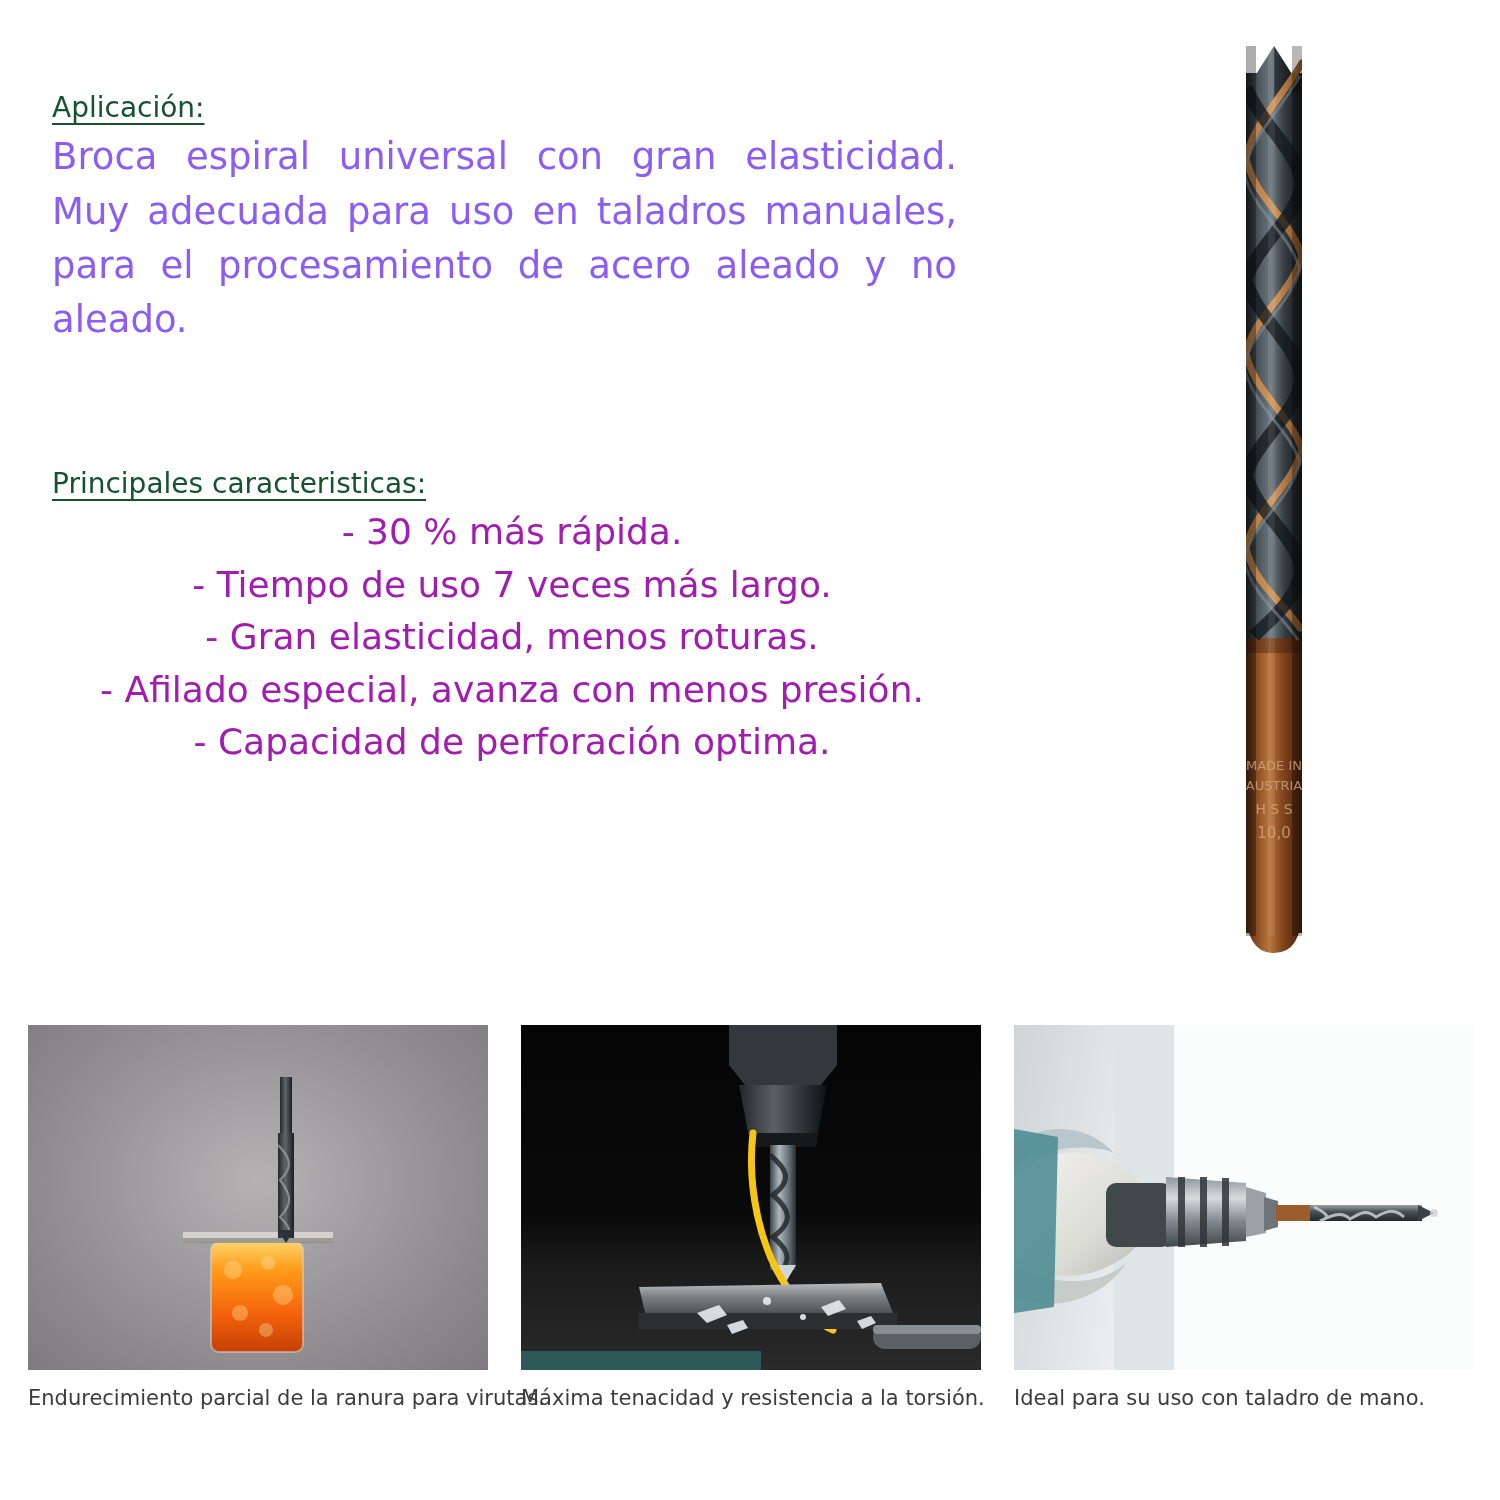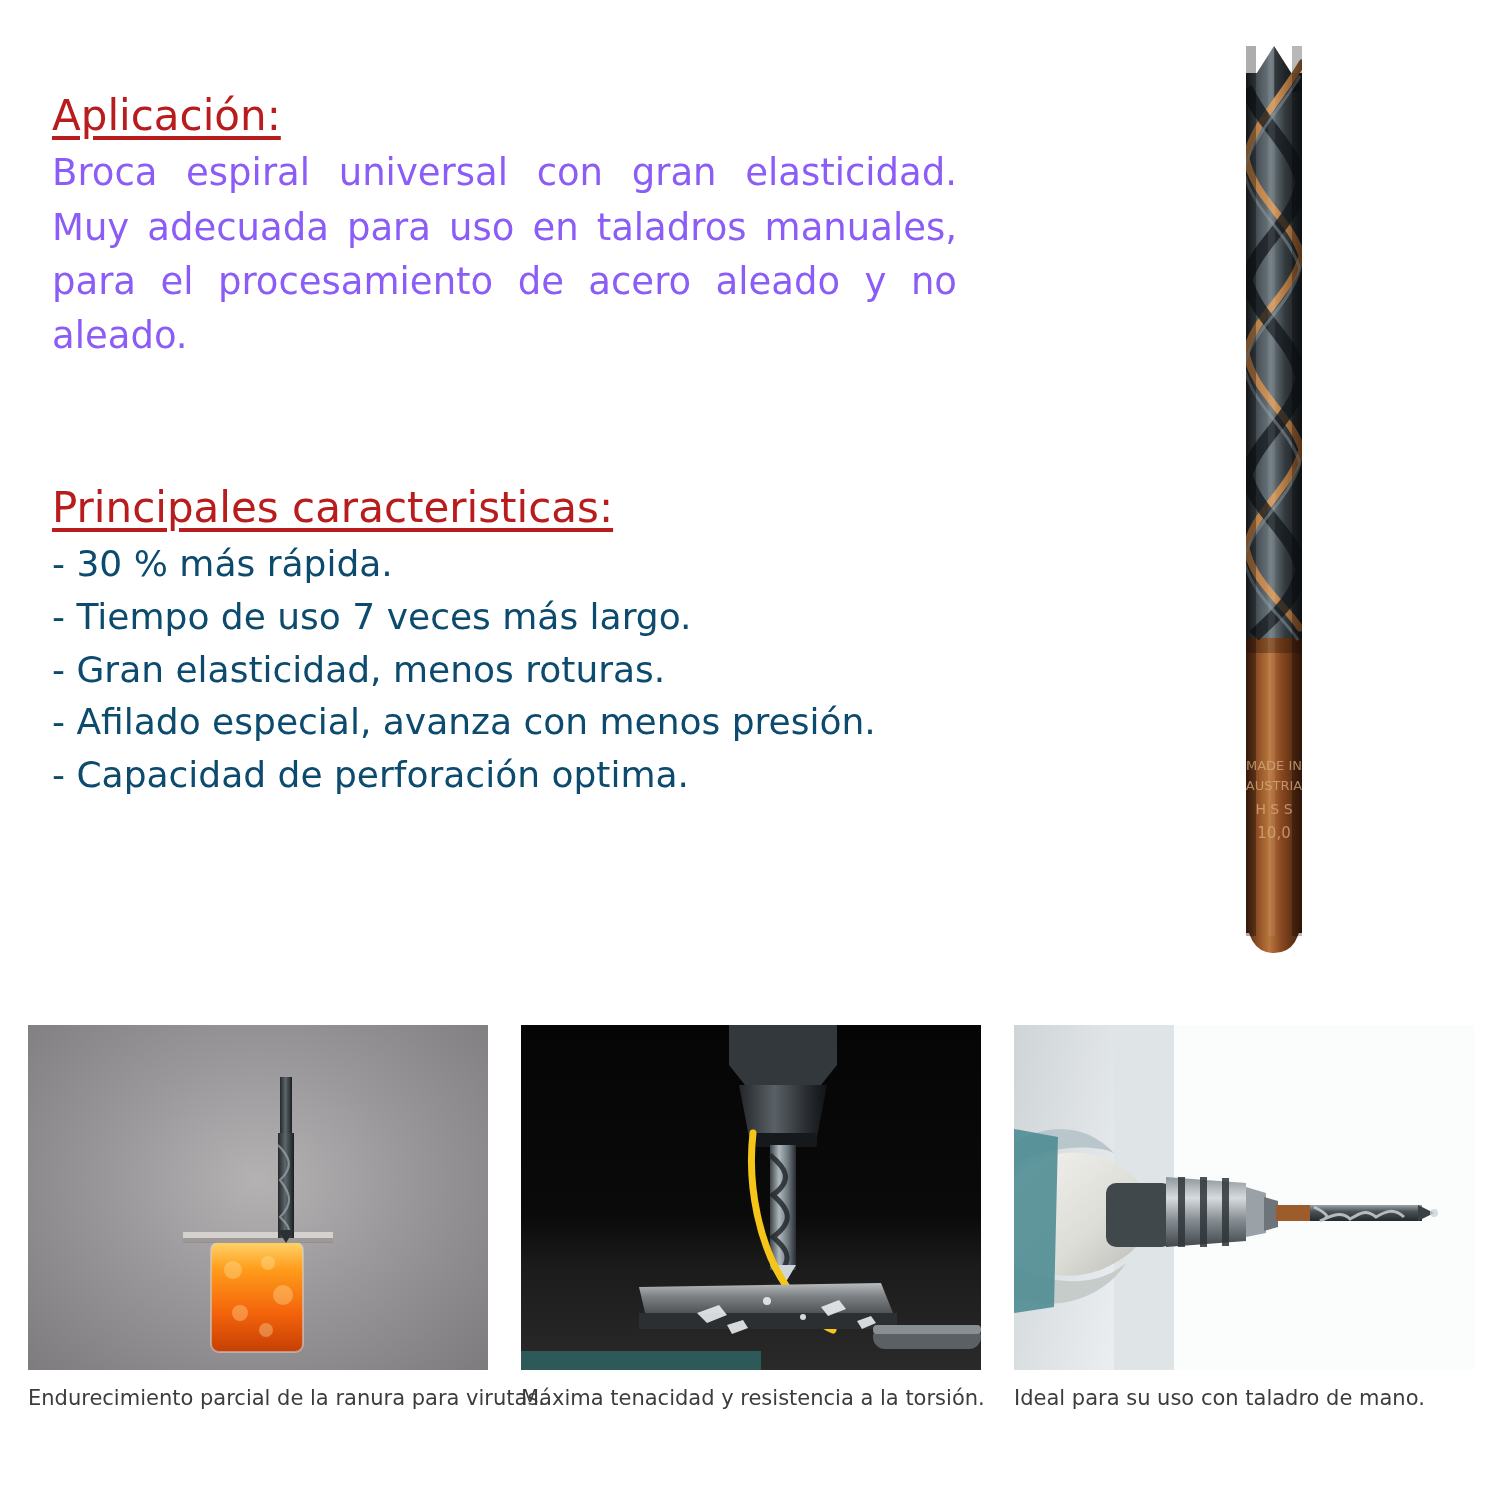--- a/index.html
+++ b/index.html
@@ -24,23 +24,23 @@
 
   
   .text-col {
     position: absolute;
     left: 52px;
     top: 92px;
     width: 920px;
   }
 
   .section-title {
-    font-size: 42px;
+    font-size: 28px;
     line-height: 1.15;
-    color: #b91c1c;
+    color: #14532d;
     text-decoration: underline;
     text-underline-offset: 6px;
     margin: 0 0 6px 0;
     font-weight: normal;
   }
 
   .app-para {
     font-size: 37px;
     line-height: 1.47;
     color: #8b5cf6;
@@ -60,22 +60,23 @@
   }
 
   .feature-list {
     list-style: none;
     margin: 6px 0 0 0;
     padding: 0;
   }
   .feature-list li {
     font-size: 36px;
     line-height: 1.46;
-    color: #0c4a6e;
+    color: #a21caf;
     white-space: nowrap;
+    text-align: center;
   }
 
   
   .drill-wrap {
     position: absolute;
     left: 1214px;
     top: 28px;
     width: 120px;
     height: 930px;
   }

